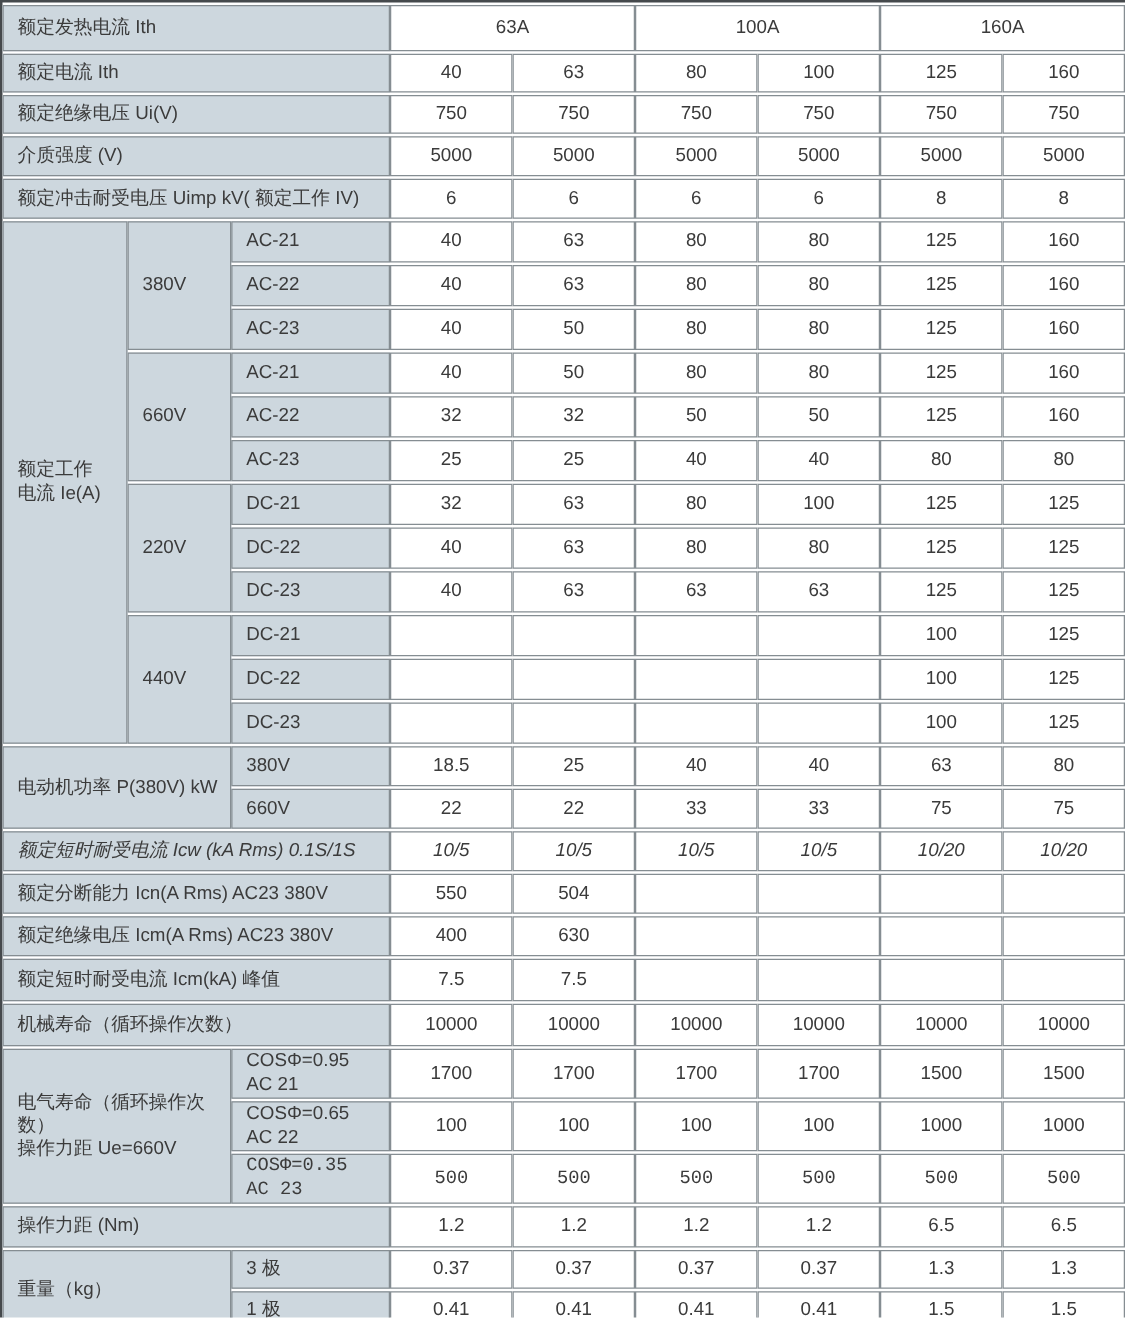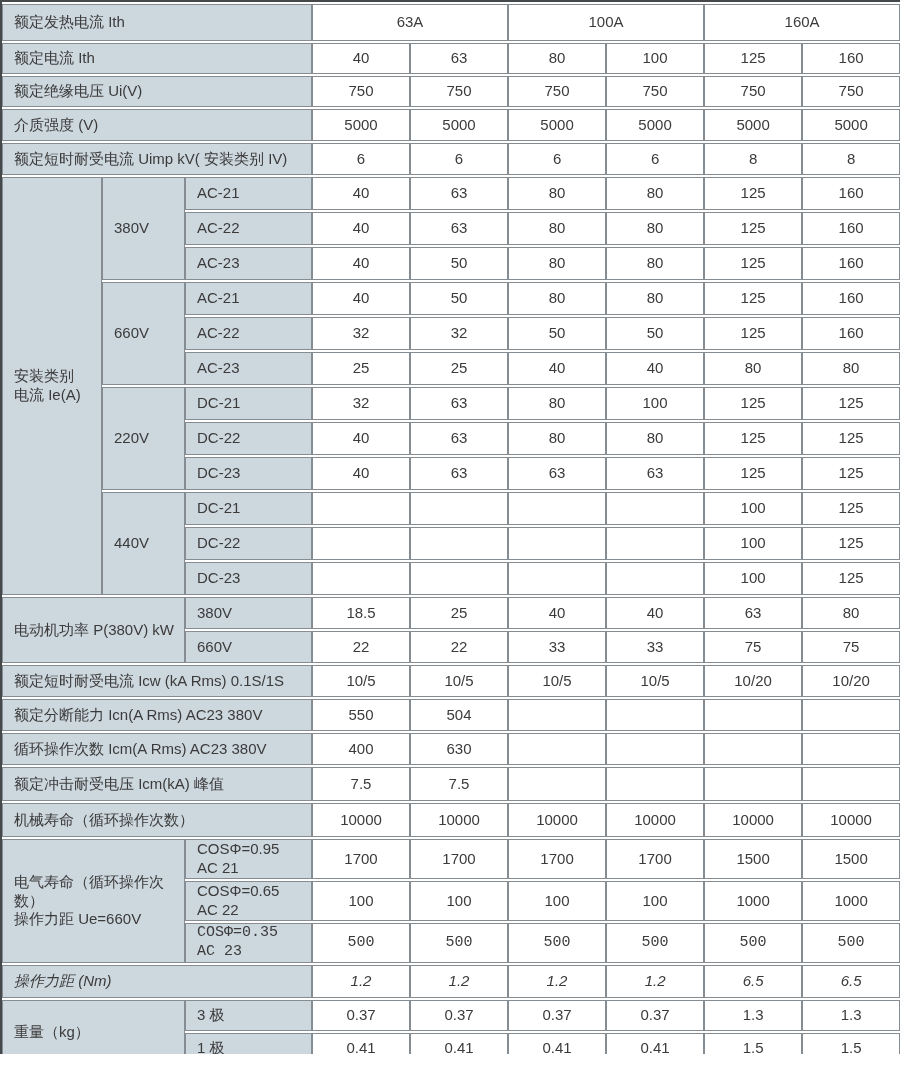--- a/index.html
+++ b/index.html
@@ -89,30 +89,30 @@
         <tr style="height: 32px;">
           <td colspan="3" class="lbl">介质强度 (V)</td>
           <td class="val">5000</td>
           <td class="val">5000</td>
           <td class="val">5000</td>
           <td class="val">5000</td>
           <td class="val">5000</td>
           <td class="val">5000</td>
         </tr>
         <tr style="height: 32px;">
-          <td colspan="3" class="lbl">额定短时耐受电流 Uimp kV( 安装类别 IV)</td>
+          <td colspan="3" class="lbl">额定冲击耐受电压 Uimp kV( 额定工作 IV)</td>
           <td class="val">6</td>
           <td class="val">6</td>
           <td class="val">6</td>
           <td class="val">6</td>
           <td class="val">8</td>
           <td class="val">8</td>
         </tr>
         <tr style="height: 33px;">
-          <td rowspan="12" class="lbl">安装类别
+          <td rowspan="12" class="lbl">额定工作
 电流 Ie(A)</td>
           <td rowspan="3" class="lbl">380V</td>
           <td class="lbl">AC-21</td>
           <td class="val">40</td>
           <td class="val">63</td>
           <td class="val">80</td>
           <td class="val">80</td>
           <td class="val">125</td>
           <td class="val">160</td>
         </tr>
@@ -230,49 +230,49 @@
         </tr>
         <tr style="height: 32px;">
           <td class="lbl">660V</td>
           <td class="val">22</td>
           <td class="val">22</td>
           <td class="val">33</td>
           <td class="val">33</td>
           <td class="val">75</td>
           <td class="val">75</td>
         </tr>
-        <tr style="height: 32px;">
+        <tr style="height: 32px; font-style: italic;">
           <td colspan="3" class="lbl">额定短时耐受电流 Icw (kA Rms) 0.1S/1S</td>
           <td class="val">10/5</td>
           <td class="val">10/5</td>
           <td class="val">10/5</td>
           <td class="val">10/5</td>
           <td class="val">10/20</td>
           <td class="val">10/20</td>
         </tr>
         <tr style="height: 32px;">
           <td colspan="3" class="lbl">额定分断能力 Icn(A Rms) AC23 380V</td>
           <td class="val">550</td>
           <td class="val">504</td>
           <td class="val"></td>
           <td class="val"></td>
           <td class="val"></td>
           <td class="val"></td>
         </tr>
         <tr style="height: 32px;">
-          <td colspan="3" class="lbl">循环操作次数 Icm(A Rms) AC23 380V</td>
+          <td colspan="3" class="lbl">额定绝缘电压 Icm(A Rms) AC23 380V</td>
           <td class="val">400</td>
           <td class="val">630</td>
           <td class="val"></td>
           <td class="val"></td>
           <td class="val"></td>
           <td class="val"></td>
         </tr>
         <tr style="height: 34px;">
-          <td colspan="3" class="lbl">额定冲击耐受电压 Icm(kA) 峰值</td>
+          <td colspan="3" class="lbl">额定短时耐受电流 Icm(kA) 峰值</td>
           <td class="val">7.5</td>
           <td class="val">7.5</td>
           <td class="val"></td>
           <td class="val"></td>
           <td class="val"></td>
           <td class="val"></td>
         </tr>
         <tr style="height: 34px; margin-top: 44px;">
           <td colspan="3" class="lbl">机械寿命（循环操作次数）</td>
           <td class="val">10000</td>
@@ -307,21 +307,21 @@
         <tr style="height: 40px; font-family: Liberation Mono, monospace;">
           <td class="lbl">COSΦ=0.35
 AC 23</td>
           <td class="val">500</td>
           <td class="val">500</td>
           <td class="val">500</td>
           <td class="val">500</td>
           <td class="val">500</td>
           <td class="val">500</td>
         </tr>
-        <tr style="height: 33px; font-style: italic;">
+        <tr style="height: 33px;">
           <td colspan="3" class="lbl">操作力距 (Nm)</td>
           <td class="val">1.2</td>
           <td class="val">1.2</td>
           <td class="val">1.2</td>
           <td class="val">1.2</td>
           <td class="val">6.5</td>
           <td class="val">6.5</td>
         </tr>
         <tr style="height: 31px;">
           <td colspan="2" rowspan="2" class="lbl">重量（kg）</td>

